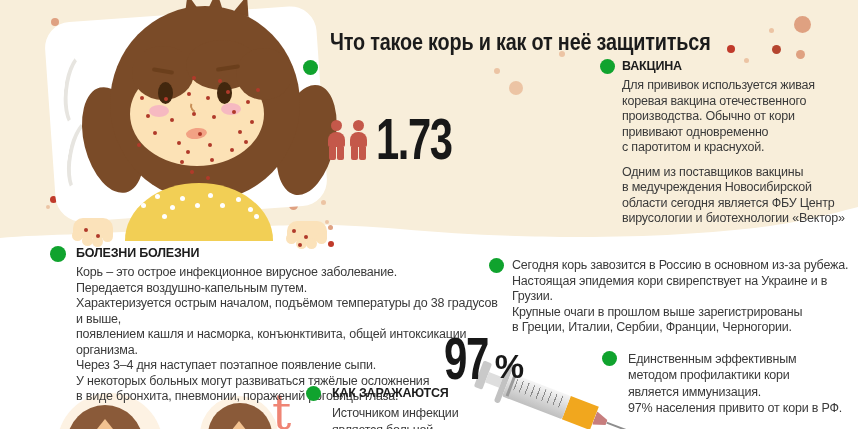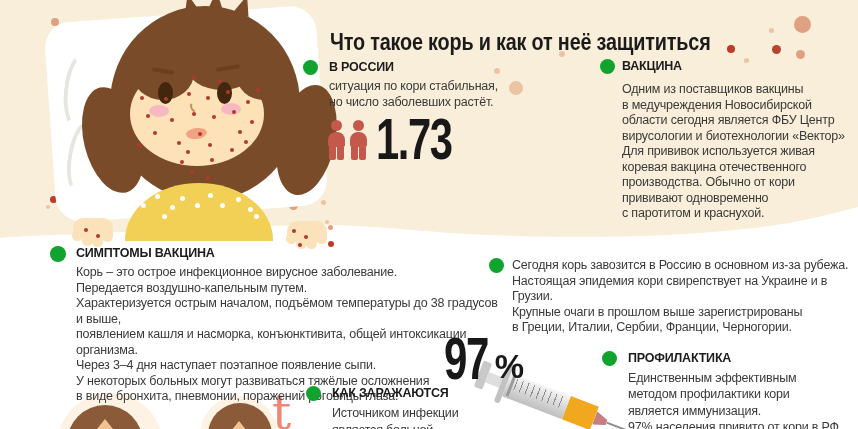--- a/index.html
+++ b/index.html
@@ -163,25 +163,20 @@
     <div class="finger" style="left:256px;top:238px"></div>
     <div class="finger" style="left:266px;top:238px"></div>
     <div class="finger" style="left:276px;top:233px"></div>
     <div class="hand-spots"></div>
   </div>
 
   <h1 class="title">Что такое корь и как от неё защититься</h1>
 
   <div class="section" style="left:303px;top:60px;width:250px">
     <span class="bullet"></span>
-    <div class="sec-text">
-      <div class="sec-head">В РОССИИ</div>
-      <div class="sec-body">ситуация по кори стабильная,
-но число заболевших растёт.</div>
-    </div>
   </div>
   <div class="stat-row">
     <div class="people">
       <div class="person">
           <span class="p-head"></span>
           <span class="p-body"></span>
           <span class="p-leg1"></span>
           <span class="p-leg2"></span>
         </div>
       <div class="person">
@@ -191,36 +186,36 @@
           <span class="p-leg2"></span>
         </div>
     </div>
     <div class="big-num">1.73</div>
   </div>
 
   <div class="section" style="left:600px;top:59px;width:250px">
     <span class="bullet"></span>
     <div class="sec-text" style="margin-left:22px">
       <div class="sec-head">ВАКЦИНА</div>
-      <div class="sec-body p2">Одним из поставщиков вакцины
-в медучреждения Новосибирской
-области сегодня является ФБУ Центр
-вирусологии и биотехнологии «Вектор»</div>
       <div class="sec-body">Для прививок используется живая
 коревая вакцина отечественного
 производства. Обычно от кори
 прививают одновременно
 с паротитом и краснухой.</div>
+      <div class="sec-body p2">Одним из поставщиков вакцины
+в медучреждения Новосибирской
+области сегодня является ФБУ Центр
+вирусологии и биотехнологии «Вектор»</div>
     </div>
   </div>
 
   <div class="section" style="left:50px;top:246px;width:450px">
     <span class="bullet" style="width:16px;height:16px"></span>
     <div class="sec-text">
-      <div class="sec-head">СИМПТОМЫ ВАКЦИНА</div>
+      <div class="sec-head">БОЛЕЗНИ БОЛЕЗНИ</div>
       <div class="sec-body">Корь – это острое инфекционное вирусное заболевание.
 Передается воздушно-капельным путем.
 Характеризуется острым началом, подъёмом температуры до 38 градусов и выше,
 появлением кашля и насморка, конъюнктивита, общей интоксикации организма.
 Через 3–4 дня наступает поэтапное появление сыпи.
 У некоторых больных могут развиваться тяжёлые осложнения
 в виде бронхита, пневмонии, поражений роговицы глаза.</div>
     </div>
   </div>
 
@@ -239,21 +234,20 @@
     <div class="sec-text">
       <div class="sec-head">КАК ЗАРАЖАЮТСЯ</div>
       <div class="sec-body" style="line-height:16.5px">Источником инфекции
 является больной человек.</div>
     </div>
   </div>
 
   <div class="section" style="left:602px;top:351px;width:250px">
     <span class="bullet"></span>
     <div class="sec-text">
-      <div class="sec-head">ПРОФИЛАКТИКА</div>
       <div class="sec-body" style="line-height:16.3px">Единственным эффективным
 методом профилактики кори
 является иммунизация.
 97% населения привито от кори в РФ.</div>
     </div>
   </div>
 
   <div class="stat97">
     <span class="v">97</span>
     <span class="u">%</span>

